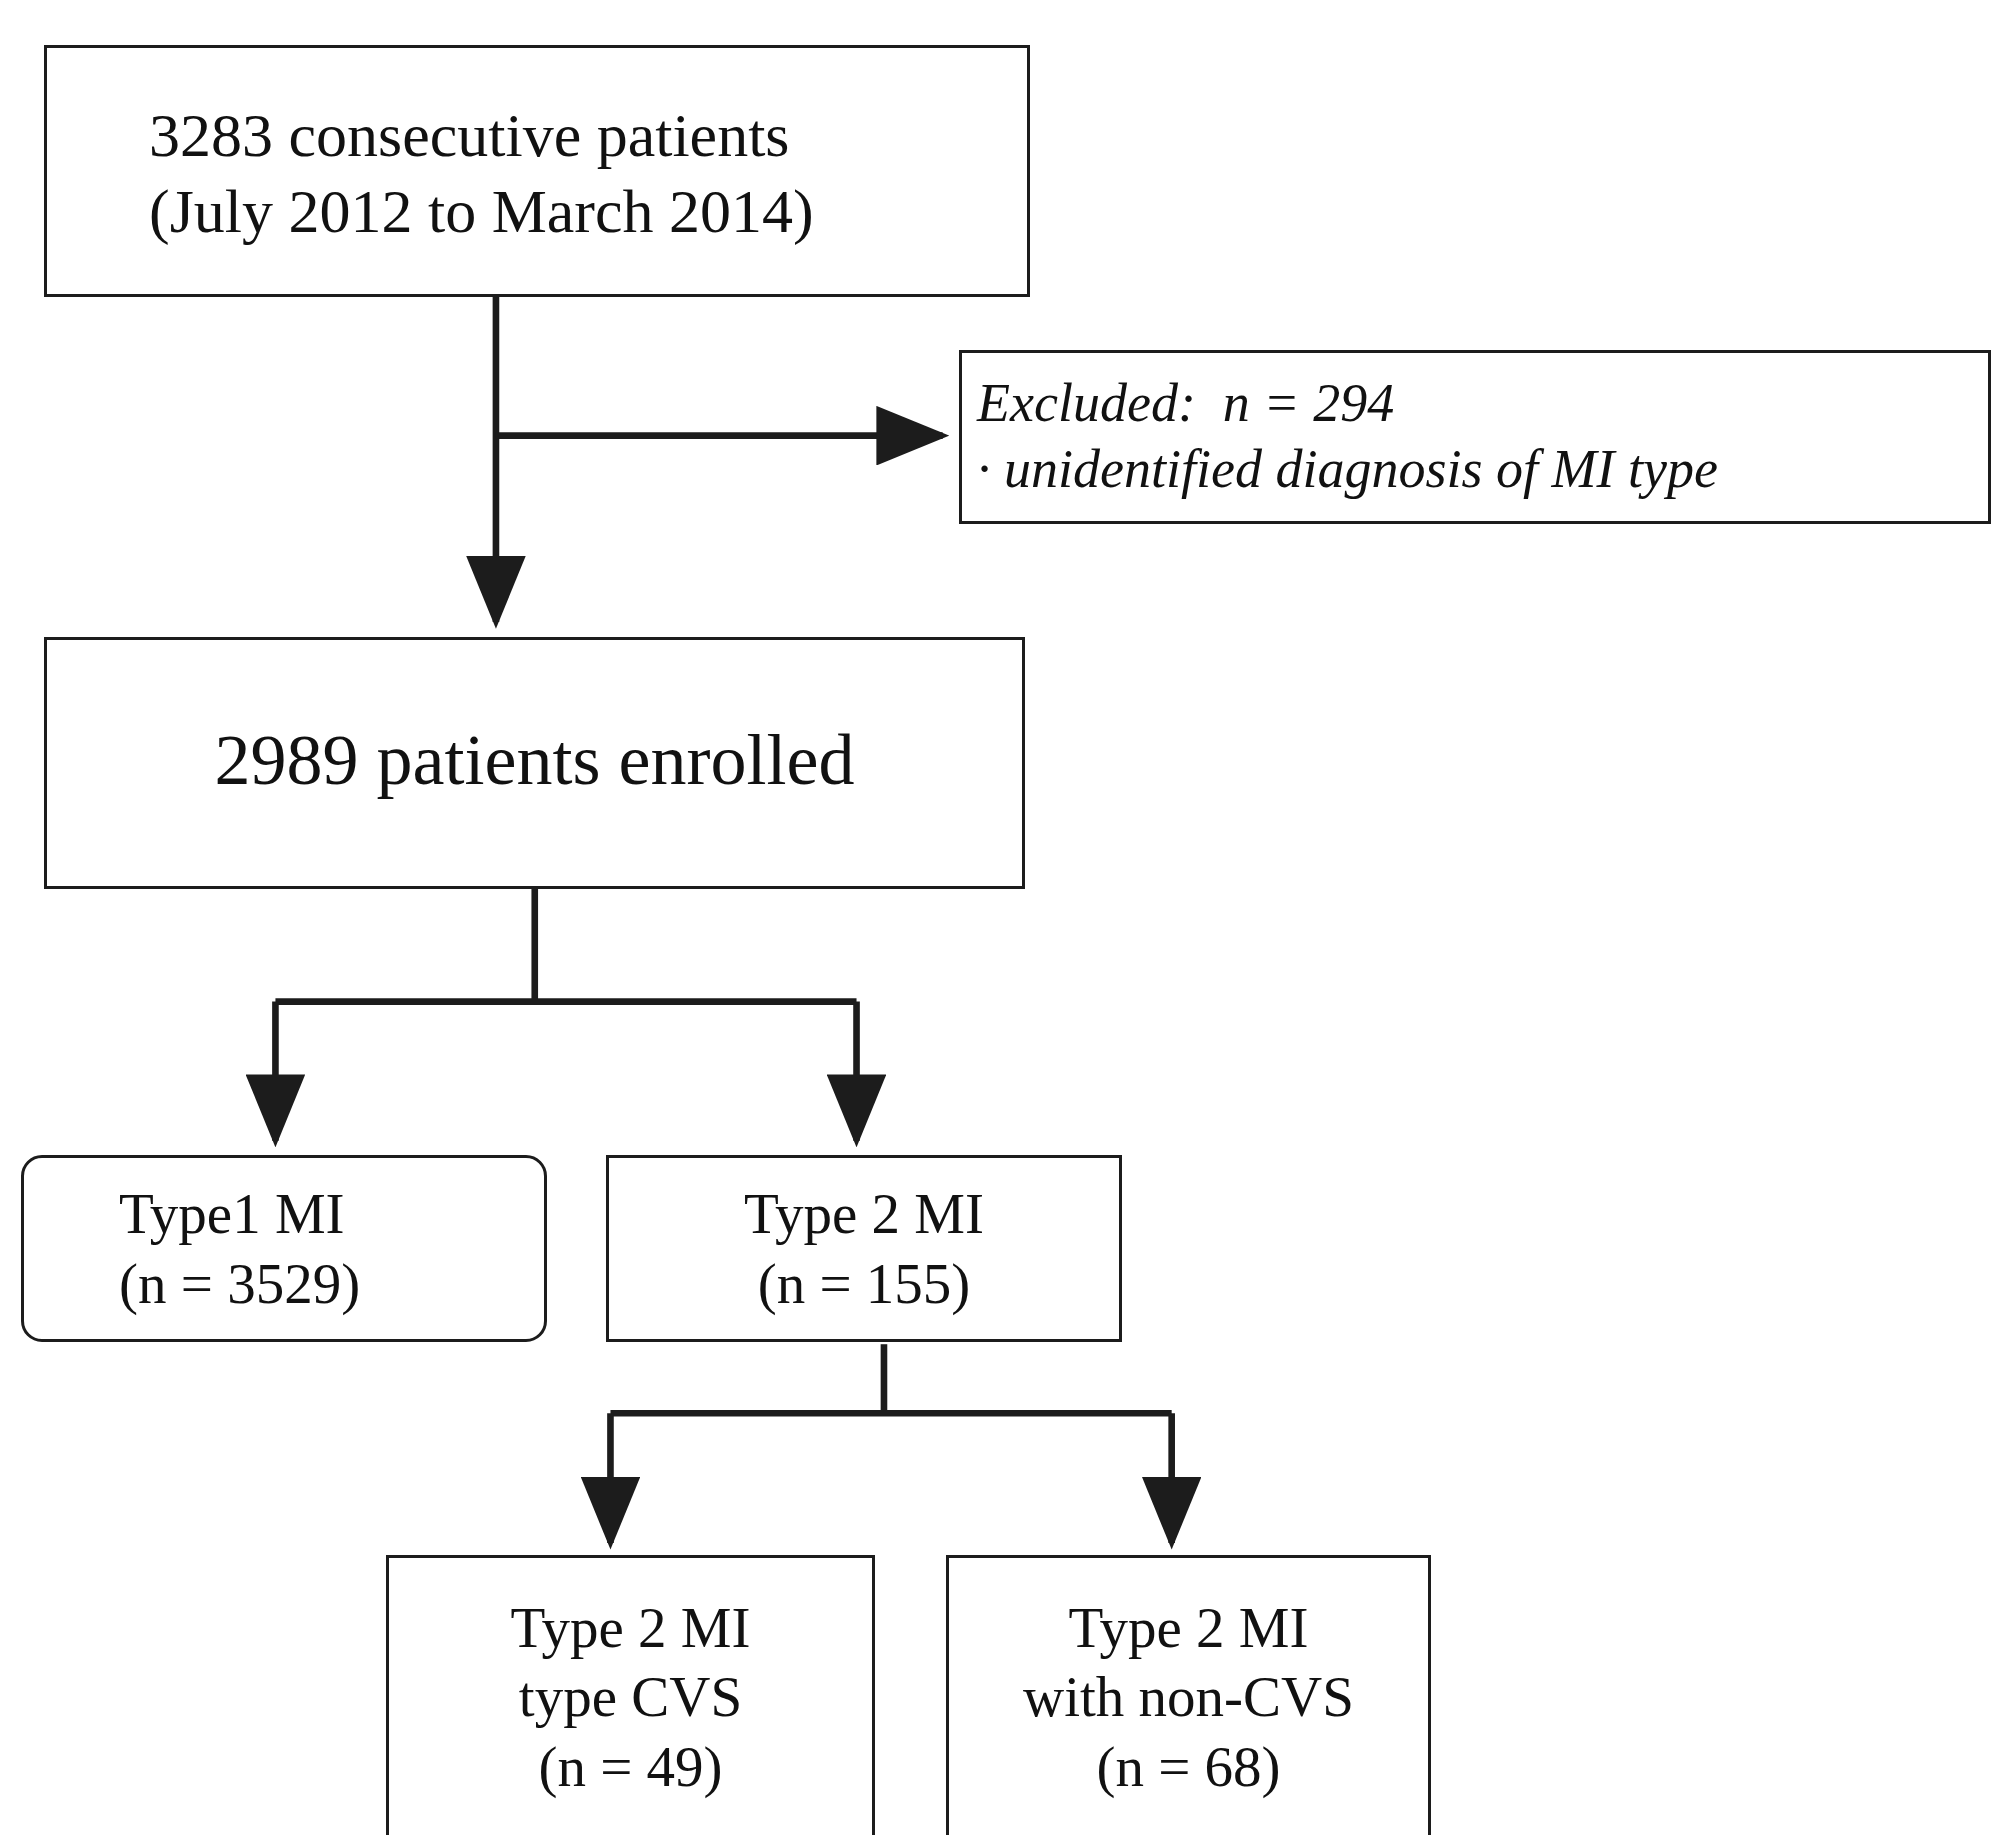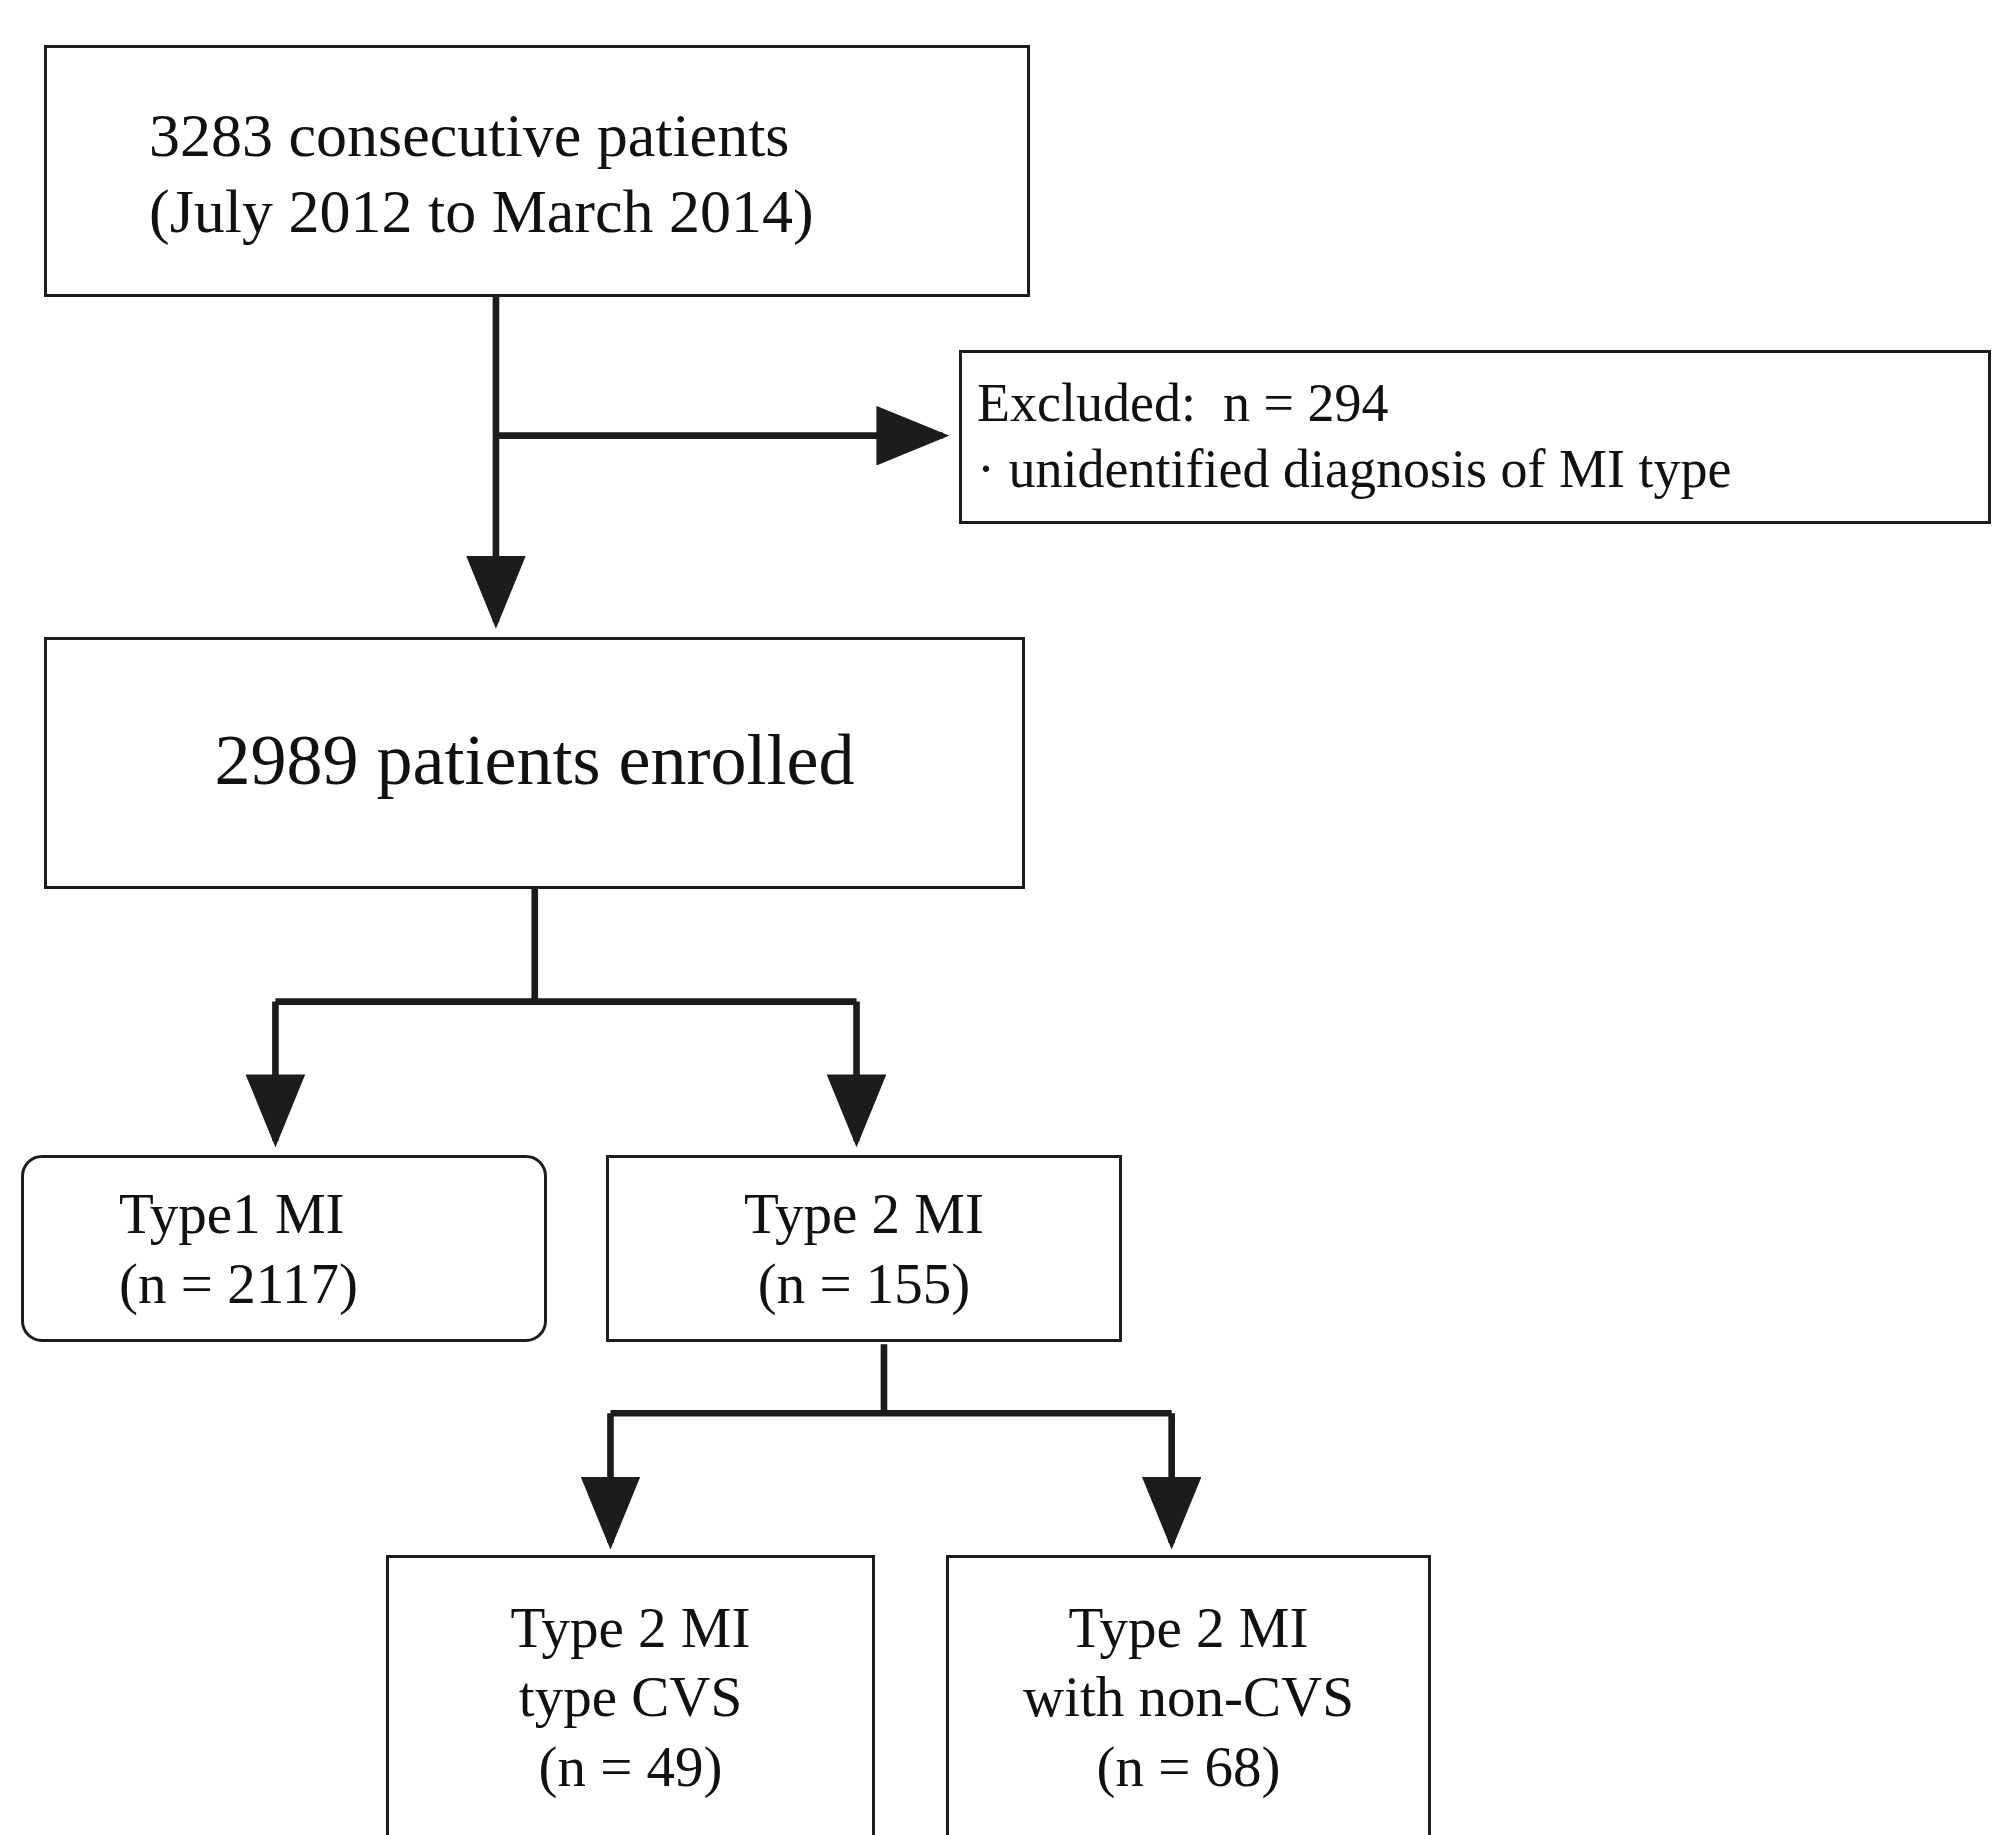--- a/index.html
+++ b/index.html
@@ -55,20 +55,21 @@
     padding-left: 102px;
     padding-top: 5.7px;
     justify-content: center;
   }
   #node-excluded {
     left: 959px; top: 326px; width: 1032px; height: 174px;
     font-size: 54px;
     align-items: flex-start;
     padding-left: 15px;
     justify-content: center;
+    font-style: italic;
   }
   #node-enrolled {
     left: 44px;  top: 613px;  width: 981px; height: 252px;
     font-size: 72px;
     padding-bottom: 3.8px;
   }
   #node-type1 {
     left: 21px;  top: 1131px; width: 526px;  height: 187px;
     font-size: 57px;
     align-items: flex-start;
@@ -144,21 +145,21 @@
     <span class="line">Excluded:  n = 294</span>
     <span class="line">· unidentified diagnosis of MI type</span>
   </div>
 
   <div class="node" id="node-enrolled">
     <span class="line">2989 patients enrolled</span>
   </div>
 
   <div class="node" id="node-type1">
     <span class="line">Type1 MI</span>
-    <span class="line">(n = 2117)</span>
+    <span class="line">(n = 3529)</span>
   </div>
 
   <div class="node" id="node-type2">
     <span class="line">Type 2 MI</span>
     <span class="line">(n = 155)</span>
   </div>
 
   <div class="node" id="node-type2-cvs">
     <span class="line">Type 2 MI</span>
     <span class="line">type CVS</span>

